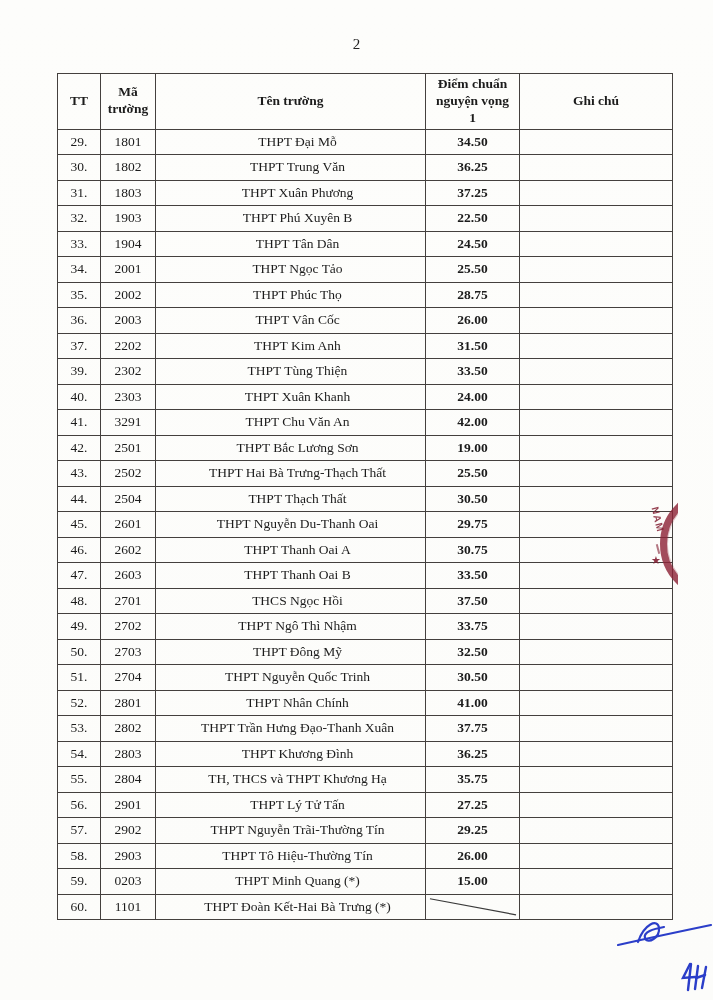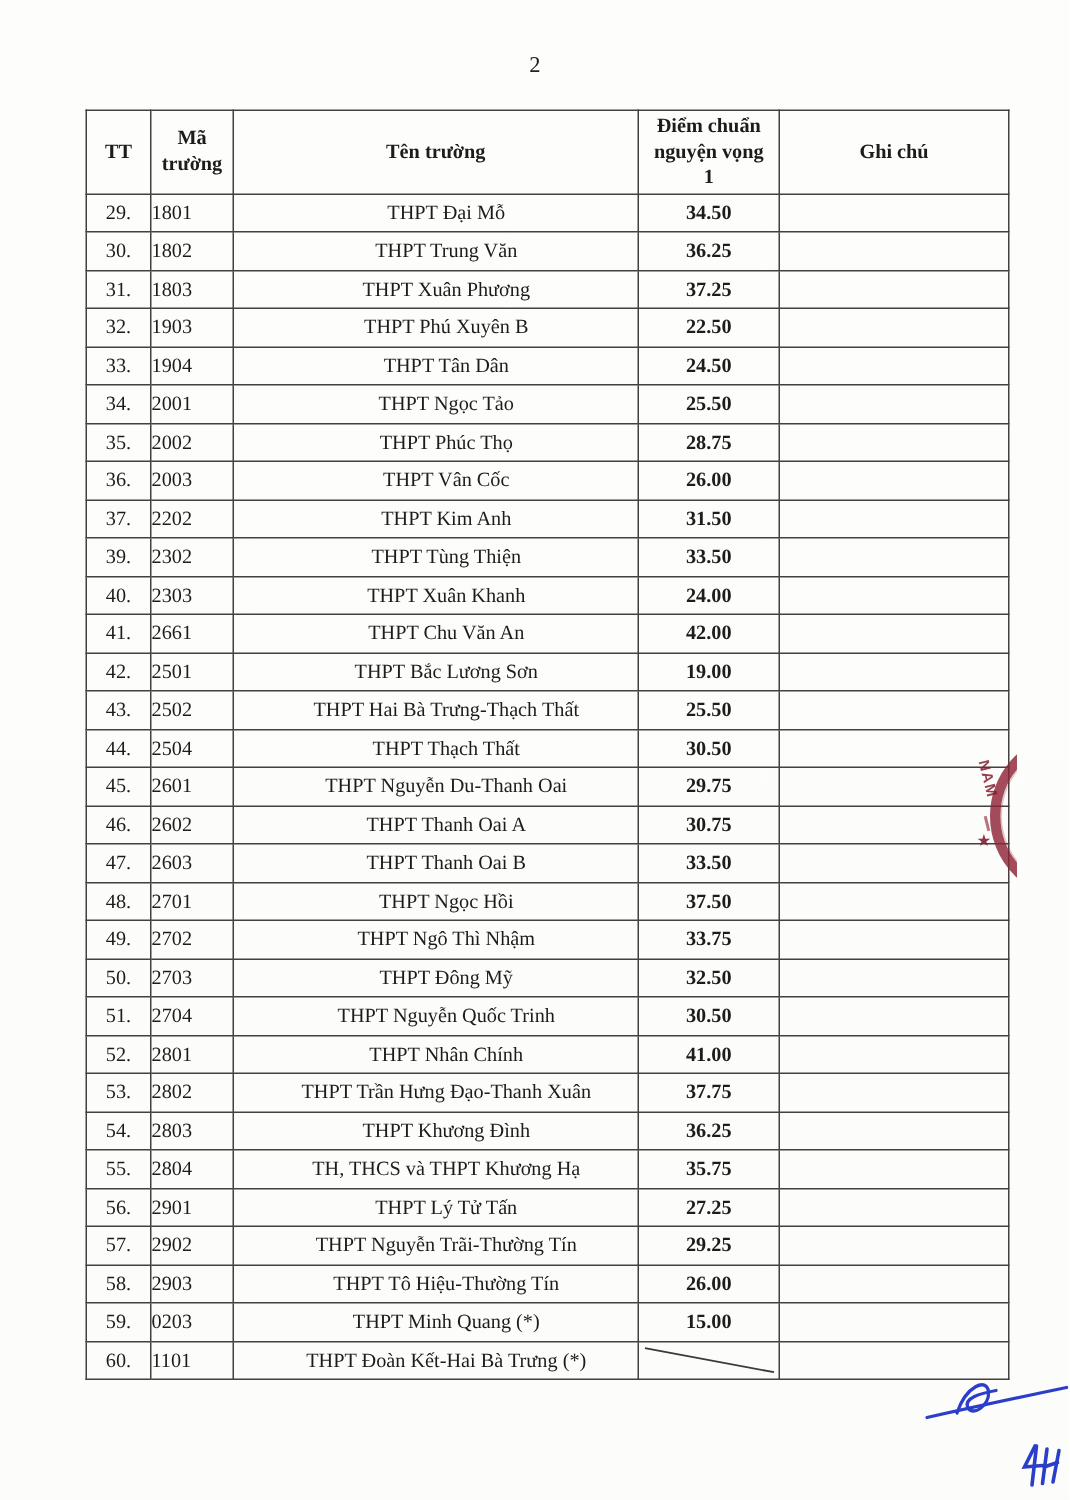--- a/index.html
+++ b/index.html
@@ -37,21 +37,21 @@
     font-weight:bold;
     text-align:center;
     vertical-align:middle;
     line-height:1.25;
     white-space:normal;
     padding:2px 4px;
   }
   .score-table thead th.c3 { padding:2px 6px; }
   .score-table tbody td { height:25.5px; vertical-align:middle; }
   .score-table td.c0 { text-align:center; }
-  .score-table td.c1 { }
+  .score-table td.c1 { text-align:center; }
   .score-table td.c2 { text-align:center; padding-left:14px; }
   .score-table td.c3 { text-align:center; font-weight:bold; position:relative; }
   .score-table td.c4 { text-align:left; }
   .slash-svg { position:absolute; left:0; top:0; width:100%; height:100%; display:block; }
 
   
   .stamp-clip {
     position:absolute; left:598px; top:478px;
     width:80px; height:124px;
     overflow:hidden; pointer-events:none;
@@ -187,21 +187,21 @@
         </tr>
         <tr>
           <td class="c0">40.</td>
           <td class="c1">2303</td>
           <td class="c2">THPT Xuân Khanh</td>
           <td class="c3">24.00</td>
           <td class="c4"></td>
         </tr>
         <tr>
           <td class="c0">41.</td>
-          <td class="c1">2661</td>
+          <td class="c1">3291</td>
           <td class="c2">THPT Chu Văn An</td>
           <td class="c3">42.00</td>
           <td class="c4"></td>
         </tr>
         <tr>
           <td class="c0">42.</td>
           <td class="c1">2501</td>
           <td class="c2">THPT Bắc Lương Sơn</td>
           <td class="c3">19.00</td>
           <td class="c4"></td>
@@ -237,21 +237,21 @@
         <tr>
           <td class="c0">47.</td>
           <td class="c1">2603</td>
           <td class="c2">THPT Thanh Oai B</td>
           <td class="c3">33.50</td>
           <td class="c4"></td>
         </tr>
         <tr>
           <td class="c0">48.</td>
           <td class="c1">2701</td>
-          <td class="c2">THPT Ngọc Hồi</td>
+          <td class="c2">THCS Ngọc Hồi</td>
           <td class="c3">37.50</td>
           <td class="c4"></td>
         </tr>
         <tr>
           <td class="c0">49.</td>
           <td class="c1">2702</td>
           <td class="c2">THPT Ngô Thì Nhậm</td>
           <td class="c3">33.75</td>
           <td class="c4"></td>
         </tr>

